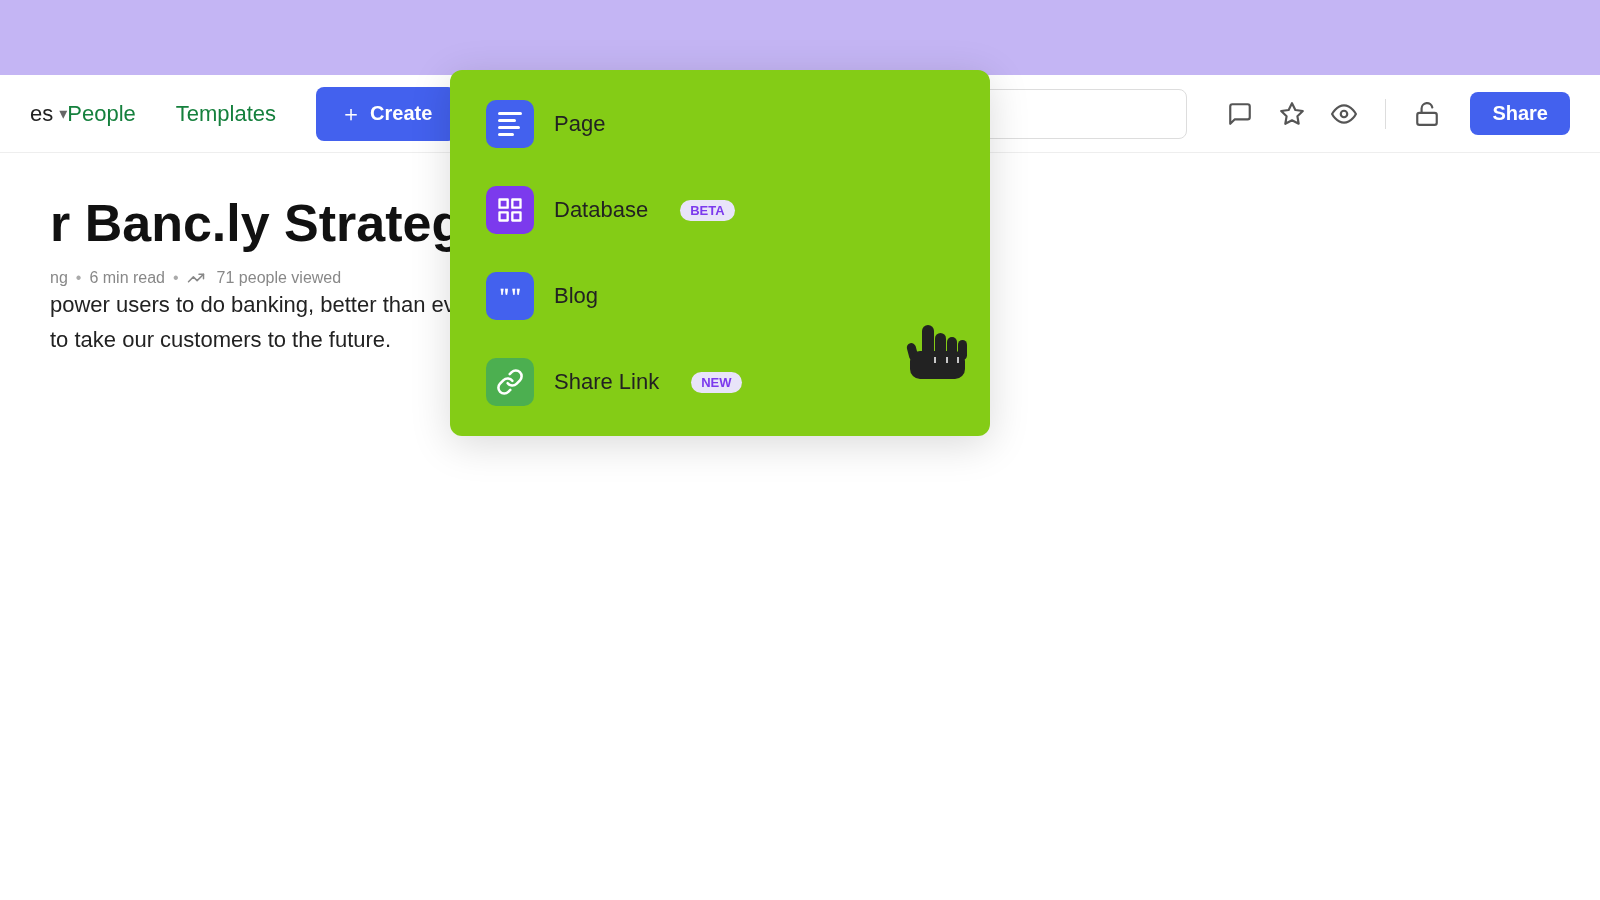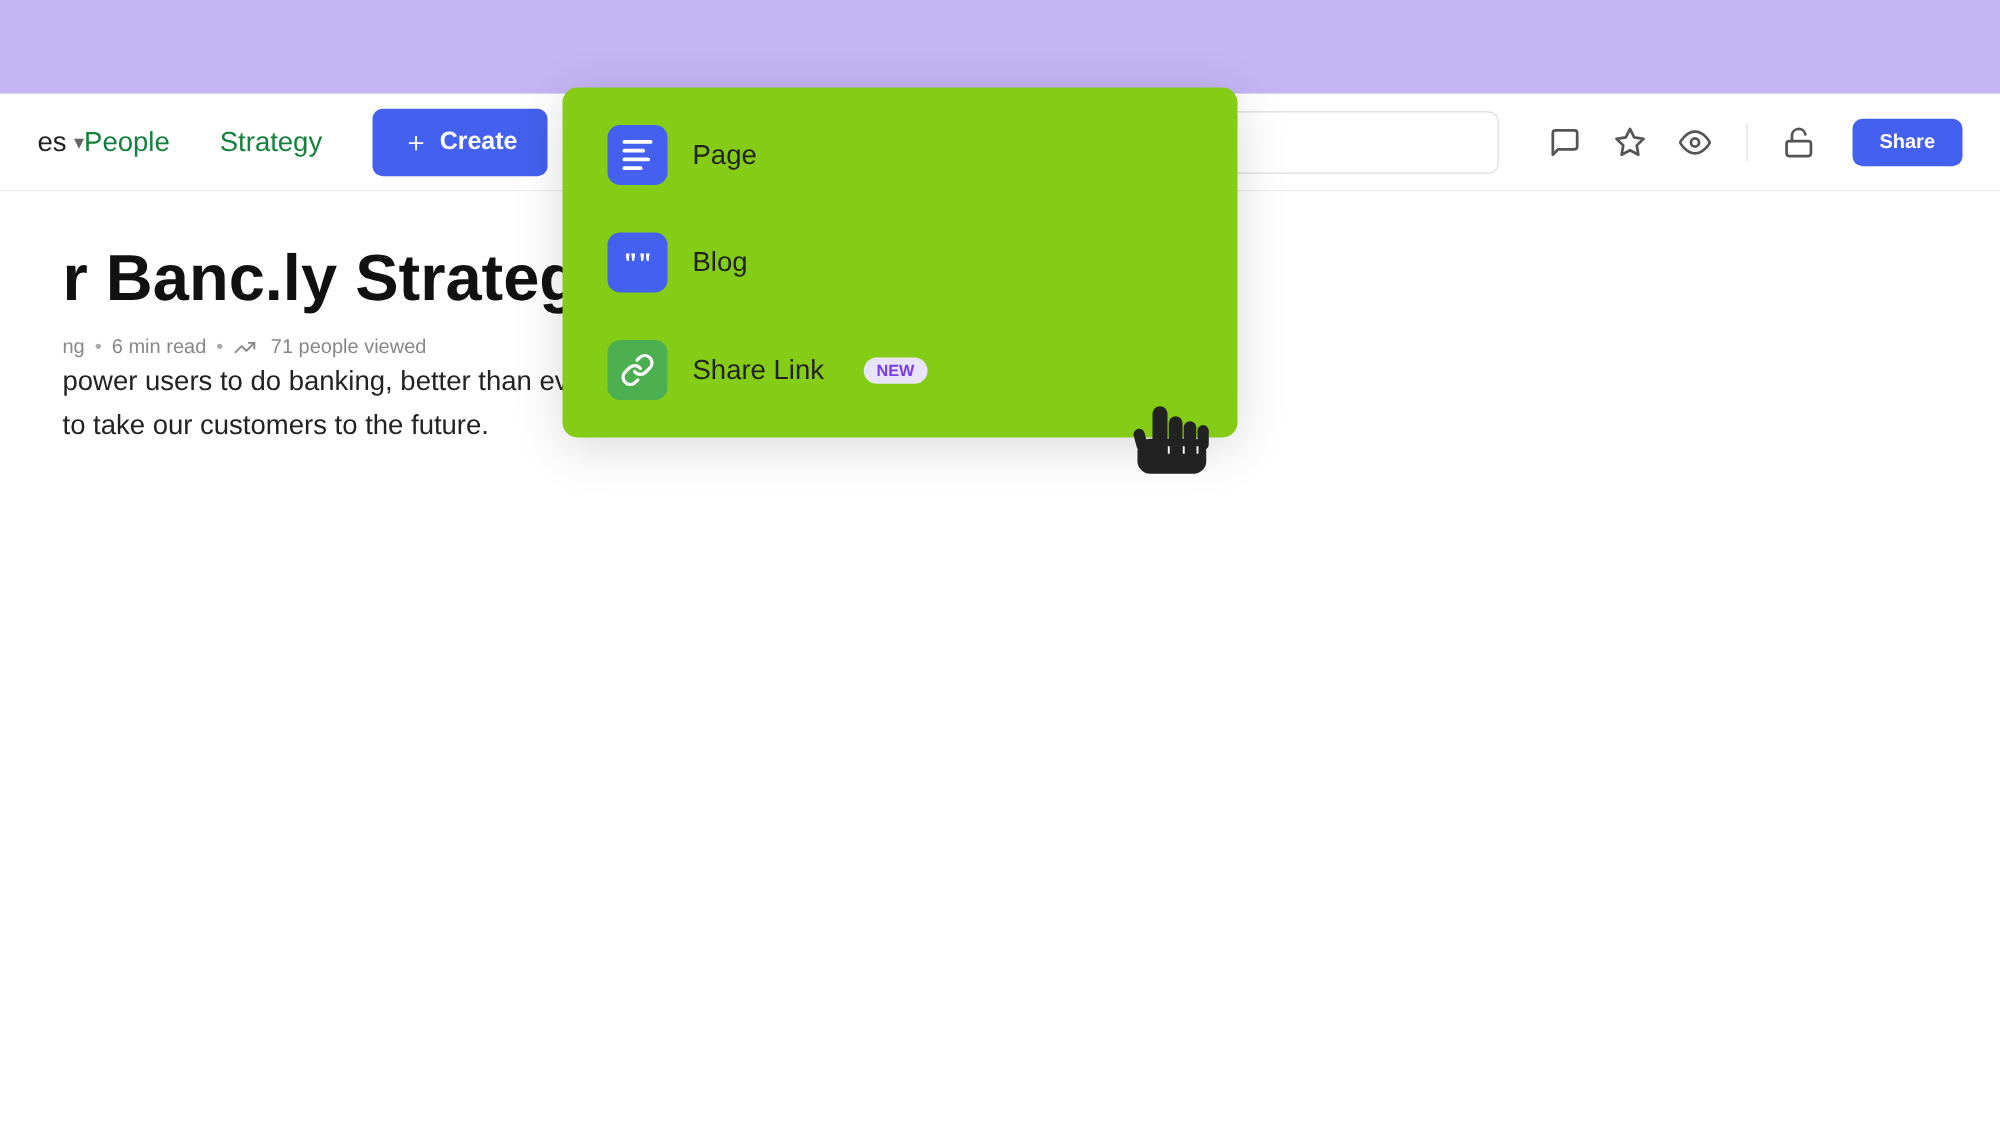--- a/index.html
+++ b/index.html
@@ -120,21 +120,21 @@
       background: #ddd;
       margin: 0 6px;
     }
 
     .share-btn {
       background: #4361ee;
       color: #fff;
       border: none;
       border-radius: 8px;
       padding: 10px 22px;
-      font-size: 16px;
+      font-size: 20px;
       font-weight: 600;
       cursor: pointer;
       margin-left: 8px;
     }
 
     
     .content-area {
       width: 100%;
       padding: 40px 50px;
       position: relative;
@@ -268,21 +268,21 @@
 <div class="navbar">
   <div class="nav-left">
 
     <div class="nav-item-spaces">
       <span>es</span>
       <span class="chevron">▾</span>
     </div>
 
     <a class="nav-link">People</a>
 
-    <a class="nav-link">Strategy</a>
+    <a class="nav-link">Templates</a>
 
     <button class="create-btn">
       <span class="plus">＋</span>
       <span>Create</span>
     </button>
   </div>
 
   <div class="nav-right">
 
     <div class="search-bar">
@@ -336,20 +336,32 @@
         <div class="page-line" style="width:24px;"></div>
         <div class="page-line" style="width:18px;"></div>
         <div class="page-line" style="width:22px;"></div>
         <div class="page-line" style="width:16px;"></div>
       </div>
     </div>
     <span class="dropdown-item-label">Page</span>
   </div>
 
 
+  <div class="dropdown-item">
+    <div class="dropdown-item-icon icon-database">
+      <svg width="28" height="28" viewBox="0 0 24 24" fill="none" stroke="white" stroke-width="2" stroke-linecap="round" stroke-linejoin="round">
+        <rect x="3" y="3" width="7" height="7"></rect>
+          <rect x="14" y="3" width="7" height="7"></rect>
+        <rect x="3" y="14" width="7" height="7"></rect>
+          <rect x="14" y="14" width="7" height="7"></rect>
+      </svg>
+    </div>
+    <span class="dropdown-item-label">Database</span>
+    <span class="badge badge-beta">BETA</span>
+  </div>
 
   <div class="dropdown-item">
     <div class="dropdown-item-icon icon-blog">
       <svg width="28" height="28" viewBox="0 0 24 24" fill="white" stroke="white" stroke-width="0.5">
         <text x="3" y="19" font-size="20" font-family="Georgia, serif" fill="white">"</text>
         <text x="13" y="19" font-size="20" font-family="Georgia, serif" fill="white">"</text>
       </svg>
     </div>
     <span class="dropdown-item-label">Blog</span>
   </div>

